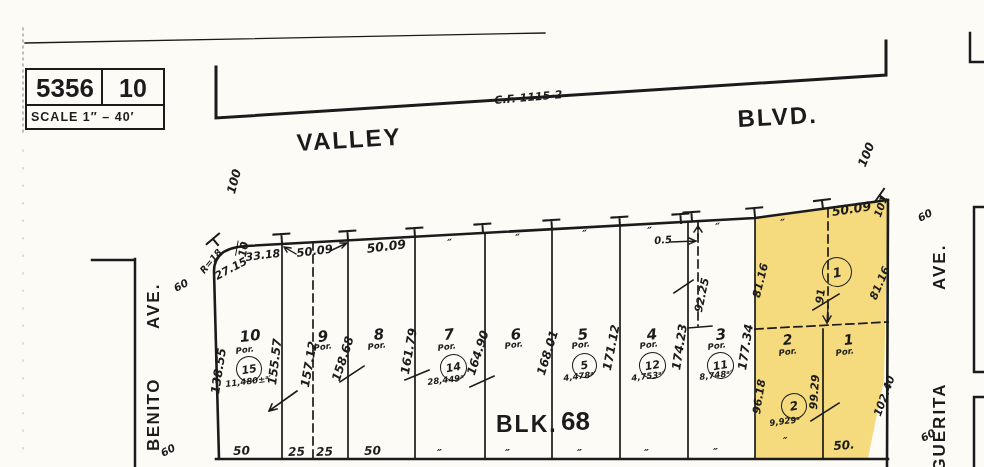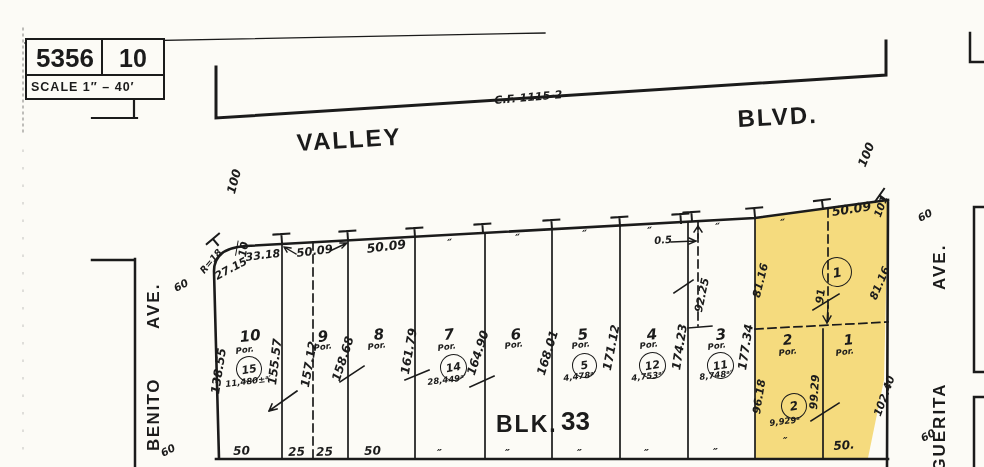--- a/index.html
+++ b/index.html
@@ -11,21 +11,21 @@
   .p{font-family:"Liberation Sans",sans-serif;font-style:normal;font-weight:600;}
   .ovl{text-decoration:overline;}
   .circ{position:absolute;border:1.7px solid #1b1b1b;border-radius:50%;
         display:flex;align-items:center;justify-content:center;
         font-family:"DejaVu Sans",sans-serif;font-style:italic;font-weight:700;
         transform:rotate(-10deg);}
   
   .tb{position:absolute;left:25px;top:38px;width:138px;}
   .tb .cell{position:absolute;border:2.2px solid #1b1b1b;background:#fcfbf6;
         display:flex;align-items:center;justify-content:center;
-        font-family:"Liberation Sans",sans-serif;font-weight:700;}
+        font-family:"Liberation Sans",sans-serif;font-weight:700;margin-top:30px;}
   .tb .c1{left:0;top:0;width:76px;height:36px;font-size:26px;}
   .tb .c2{left:76px;top:0;width:60px;height:36px;font-size:25px;}
   .tb .c3{left:0;top:36px;width:136px;height:22px;font-size:12.5px;letter-spacing:1px;justify-content:flex-start;padding-left:4px;width:132px;}
 </style>
 </head>
 <body>
 
 <div id="stage" style="background: rgb(252, 251, 246);">
 
   <svg width="984" height="467" viewBox="0 0 984 467">
@@ -122,21 +122,21 @@
 
   <div id="labels">
       <span class="lbl p" style="left: 296px; top: 131px; font-size: 24px; letter-spacing: 2px; transform: rotate(-3.5deg);">VALLEY</span>
       <span class="lbl p" style="left: 737px; top: 107px; font-size: 24px; letter-spacing: 2px; transform: rotate(-3deg);">BLVD.</span>
       <span class="lbl" style="left: 494px; top: 95px; font-size: 11px; transform: rotate(-5deg);">C.F. 1115-2</span>
       <span class="lbl p" style="left: 145px; top: 329px; font-size: 17px; letter-spacing: 2px; transform: rotate(-90deg);">AVE.</span>
       <span class="lbl p" style="left: 145px; top: 451px; font-size: 17px; letter-spacing: 1.5px; transform: rotate(-90deg);">BENITO</span>
       <span class="lbl p" style="left: 931px; top: 290px; font-size: 17px; letter-spacing: 2px; transform: rotate(-90deg);">AVE.</span>
       <span class="lbl p" style="left: 931px; top: 486px; font-size: 17px; letter-spacing: 2px; transform: rotate(-90deg);">RGUERITA</span>
       <span class="lbl p" style="left: 496px; top: 413px; font-size: 23px; letter-spacing: 2px;">BLK.</span>
-      <span class="lbl p" style="left: 561px; top: 408px; font-size: 26px;">33</span>
+      <span class="lbl p" style="left: 561px; top: 408px; font-size: 26px;">68</span>
       <span class="lbl" style="left: 172px; top: 284px; font-size: 10.5px; transform: rotate(-28deg);">60</span>
       <span class="lbl" style="left: 159px; top: 449px; font-size: 10.5px; transform: rotate(-28deg);">60</span>
       <span class="lbl" style="left: 916px; top: 214px; font-size: 10.5px; transform: rotate(-28deg);">60</span>
       <span class="lbl" style="left: 919px; top: 434px; font-size: 10.5px; transform: rotate(-28deg);">60</span>
       <span class="lbl" style="left: 225px; top: 192px; font-size: 12px; transform: rotate(-75deg);">100</span>
       <span class="lbl" style="left: 856px; top: 164px; font-size: 12px; transform: rotate(-68deg);">100</span>
       <span class="lbl" style="left: 872px; top: 215px; font-size: 10.5px; transform: rotate(-70deg);">101</span>
       <span class="lbl ovl" style="left: 237px; top: 256px; font-size: 11px; transform: rotate(-80deg);">10</span>
       <span class="lbl" style="left: 198px; top: 269px; font-size: 9.5px; transform: rotate(-50deg);">R=18</span>
       <span class="lbl" style="left: 213px; top: 272px; font-size: 11px; transform: rotate(-28deg);">27.15</span>

